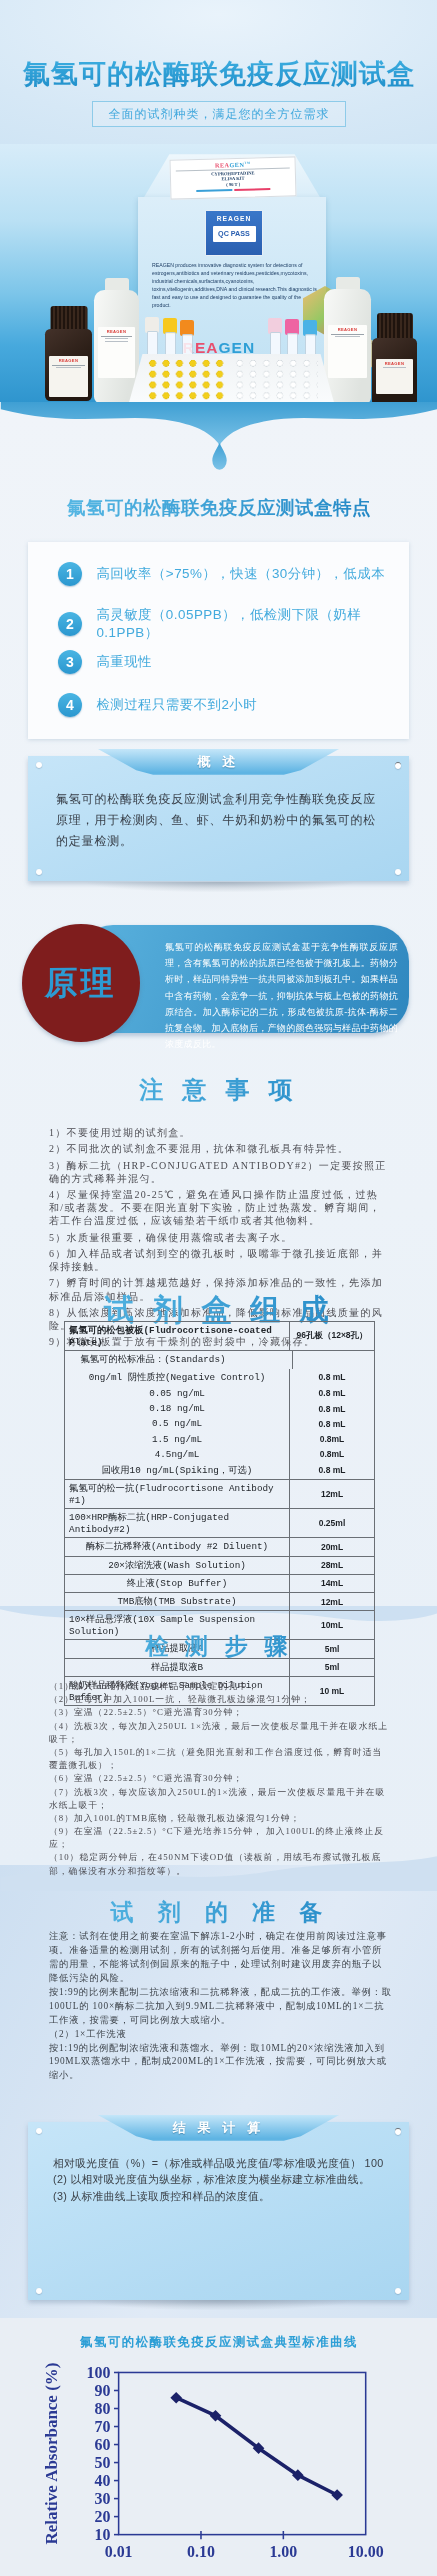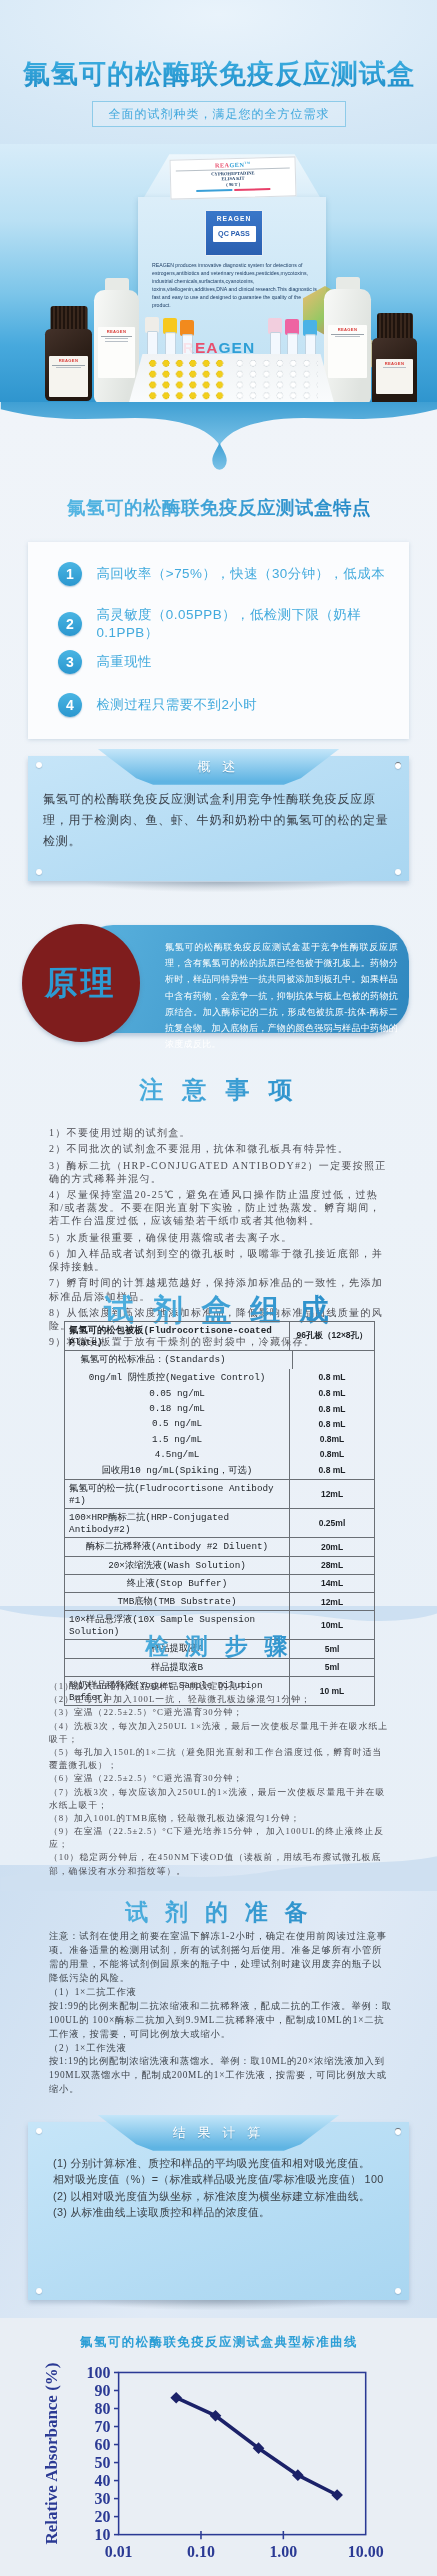--- a/index.html
+++ b/index.html
@@ -67,46 +67,46 @@
   .wells{position:absolute;top:4.1px;bottom:4.1px;}
   .wells-y{left:9%;width:39%;background-image:radial-gradient(circle 4.6px at 5.7px 5.2px,#f2cf1b 58%,#dcb60f 72%,transparent 78%);background-size:13.4px 10.8px;}
   .wells-w{left:51%;width:41%;background-image:radial-gradient(circle 4.6px at 5.7px 5.2px,#ffffff 52%,#ced5da 68%,transparent 76%);background-size:13.4px 10.8px;}
 
   
   .sec-title{position:absolute;left:0;width:100%;text-align:center;font-weight:bold;color:#2496d2;}
   .t-feat{top:495px;font-size:18.5px;letter-spacing:0.5px;}
   .t-note{top:1074px;font-size:24px;letter-spacing:6.2px;}
   .t-kit{top:1290px;font-size:30px;letter-spacing:5.2px;}
   .t-proc{top:1631px;font-size:23px;letter-spacing:5.2px;}
-  .t-prep{top:1897px;font-size:23px;letter-spacing:5.2px;}
+  .t-prep{top:1897px;font-size:23px;letter-spacing:5.2px;font-family:Liberation Mono, monospace;}
   @supports (-webkit-background-clip: text){
     .sec-title{background:linear-gradient(90deg,#5fc0e9 0%,#1a7fc0 100%);-webkit-background-clip:text;background-clip:text;color:transparent;}
     .main-title{background:linear-gradient(180deg,#3fb0e2,#1d8cc8);-webkit-background-clip:text;background-clip:text;color:transparent;}
   }
 
   
   .feat-card{position:absolute;left:28px;top:542px;width:381px;height:197px;background:rgba(255,255,255,.75);
     box-shadow:0 1px 4.1px rgba(120,150,180,.28);}
   .feat-item{position:absolute;left:30px;display:flex;align-items:center;}
   .feat-num{width:24px;height:24px;border-radius:50%;background:linear-gradient(180deg,#4ab5e3,#2b97cf);
     color:#fff;font-size:14px;font-weight:bold;display:flex;align-items:center;justify-content:center;
     margin-right:14.4px;box-shadow:0 1px 1.5px rgba(70,120,160,.4);flex:0 0 auto;}
   .feat-text{font-size:13.4px;color:#43aadd;letter-spacing:0.5px;}
 
   
   .panel{position:absolute;left:28px;width:381px;background:linear-gradient(160deg,#c6e5f8 0%,#a9d6f1 100%);
     box-shadow:0 2.6px 4.6px rgba(100,130,160,.35);}
-  .panel-tab{position:absolute;top:-7.2px;left:50%;transform:translateX(-50%);width:242px;height:36px;
+  .panel-tab{position:absolute;top:-7.2px;left:50%;transform:translateX(-50%);width:242px;height:26px;
     background:linear-gradient(180deg,#c4e6f9 0%,#5fb4e3 90%);
     clip-path:polygon(0 0,100% 0,84% 82%,77% 100%,23% 100%,16% 82%);
-    display:flex;align-items:center;justify-content:center;color:#fff;font-size:13px;font-weight:normal;
+    display:flex;align-items:center;justify-content:center;color:#fff;font-size:13px;font-weight:bold;
     letter-spacing:4.1px;text-shadow:0 0.5px 1px rgba(40,100,140,.5);}
   .pin{position:absolute;width:6.2px;height:6.2px;border-radius:50%;background:#fff;box-shadow:0 0.5px 1px rgba(80,110,140,.55);}
   .pin.tl{left:7.7px;top:6.2px;} .pin.tr{right:7.7px;top:6.2px;} .pin.bl{left:7.7px;bottom:6.2px;} .pin.br{right:7.7px;bottom:6.2px;}
-  .panel-text{padding:33px 15px 0;font-size:12px;color:#39404a;line-height:1.75;letter-spacing:0.8px;}
+  .panel-text{padding:33px 28px 0;font-size:12px;color:#39404a;line-height:1.75;letter-spacing:0.8px;}
   .pedestal{position:absolute;left:39px;width:361px;height:14.4px;
     background:radial-gradient(50% 100% at 50% 0,rgba(125,140,155,.45),rgba(125,140,155,0) 75%);}
   .p-overview{top:756px;height:125px;}
   .p-results{top:2122px;height:178px;}
   .res-line{margin:0 0 1.5px;font-size:10.8px;color:#3b4148;line-height:1.38;letter-spacing:0.3px;}
   .p-results .panel-text{padding:34px 25px 0;}
 
   
   .pr-box{position:absolute;left:77px;top:925px;width:332px;height:108px;border-radius:36px;
     background:linear-gradient(115deg,#5ab2de 0%,#2e86be 100%);box-shadow:0 2.1px 4.6px rgba(80,120,160,.35);}
@@ -410,34 +410,32 @@
       <p>（6）室温（22.5±2.5）°C避光温育30分钟；</p>
       <p>（7）洗板3次，每次应该加入250UL的1×洗液，最后一次使板尽量甩干并在吸水纸上吸干；</p>
       <p>（8）加入100L的TMB底物，轻敲微孔板边缘混匀1分钟；</p>
       <p>（9）在室温（22.5±2.5）°C下避光培养15分钟， 加入100UL的终止液终止反应；</p>
       <p>（10）稳定两分钟后，在450NM下读OD值（读板前，用绒毛布擦试微孔板底部，确保没有水分和指纹等）。</p>
     </div>
 
   <div class="sec-title t-prep">试 剂 的 准 备</div>
   <div class="plain-list l-prep">
     <p>注意：试剂在使用之前要在室温下解冻1-2小时，确定在使用前阅读过注意事项。准备适量的检测用试剂，所有的试剂摇匀后使用。准备足够所有小管所需的用量，不能将试剂倒回原来的瓶子中，处理试剂时建议用废弃的瓶子以降低污染的风险。</p>
-    <p>（1）1×二抗工作液</p>
     <p>按1:99的比例来配制二抗浓缩液和二抗稀释液，配成二抗的工作液。举例：取100UL的 100×酶标二抗加入到9.9ML二抗稀释液中，配制成10ML的1×二抗工作液，按需要，可同比例放大或缩小。</p>
     <p>（2）1×工作洗液</p>
     <p>按1:19的比例配制浓缩洗液和蒸馏水。举例：取10ML的20×浓缩洗液加入到190ML双蒸馏水中，配制成200ML的1×工作洗液，按需要，可同比例放大或缩小。</p>
   </div>
 
   <div class="panel p-results">
     <div class="panel-tab">结 果 计 算</div>
     <span class="pin tl"></span>
       <span class="pin tr"></span>
     <span class="pin bl"></span>
       <span class="pin br"></span>
     <div class="panel-text" id="results-lines">
-        <p class="res-line">(1) 分别计算标准、质控和样品的平均吸光度值和相对吸光度值。</p>
         <p class="res-line">相对吸光度值（%）=（标准或样品吸光度值/零标准吸光度值） 100</p>
         <p class="res-line">(2) 以相对吸光度值为纵坐标，标准浓度为横坐标建立标准曲线。</p>
         <p class="res-line">(3) 从标准曲线上读取质控和样品的浓度值。</p>
       </div>
   </div>
   <div class="pedestal" style="top:2300px;"></div>
 
   <div class="chart-title">氟氢可的松酶联免疫反应测试盒典型标准曲线</div>
   <svg id="std-curve" width="350" height="242" viewBox="0 0 680 470">
       <rect x="145" y="30" width="480" height="315" fill="none" stroke="#2b3a94" stroke-width="3"></rect>

